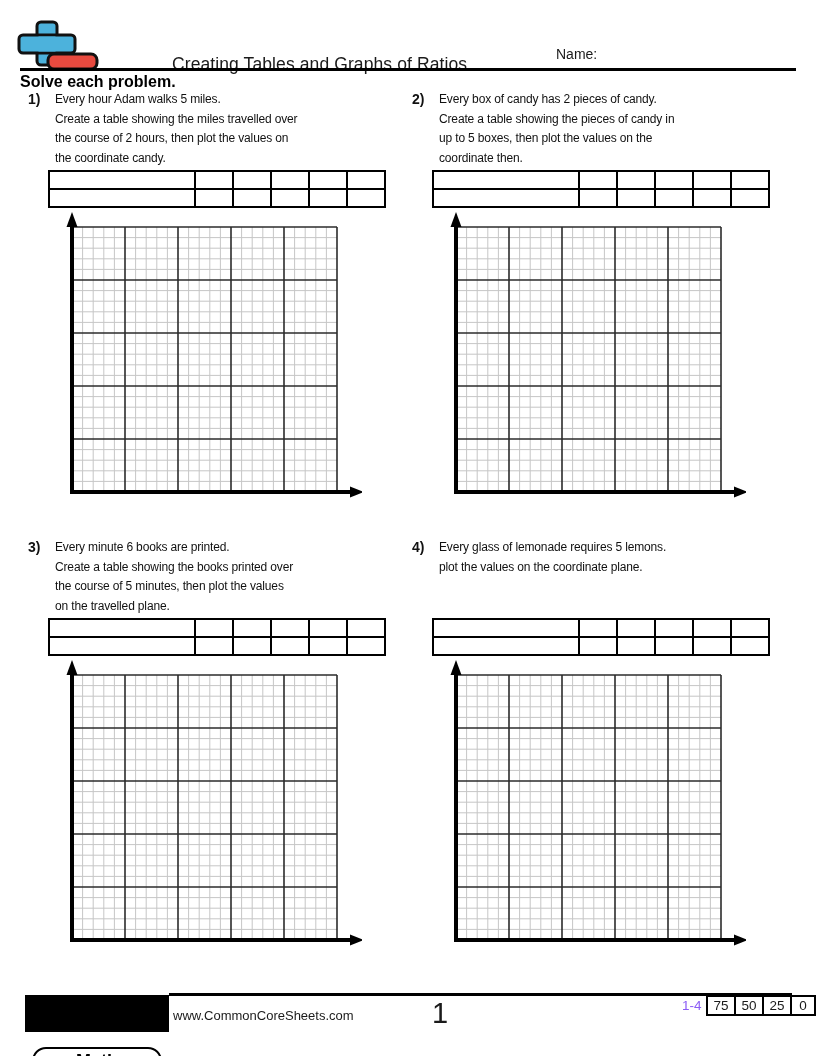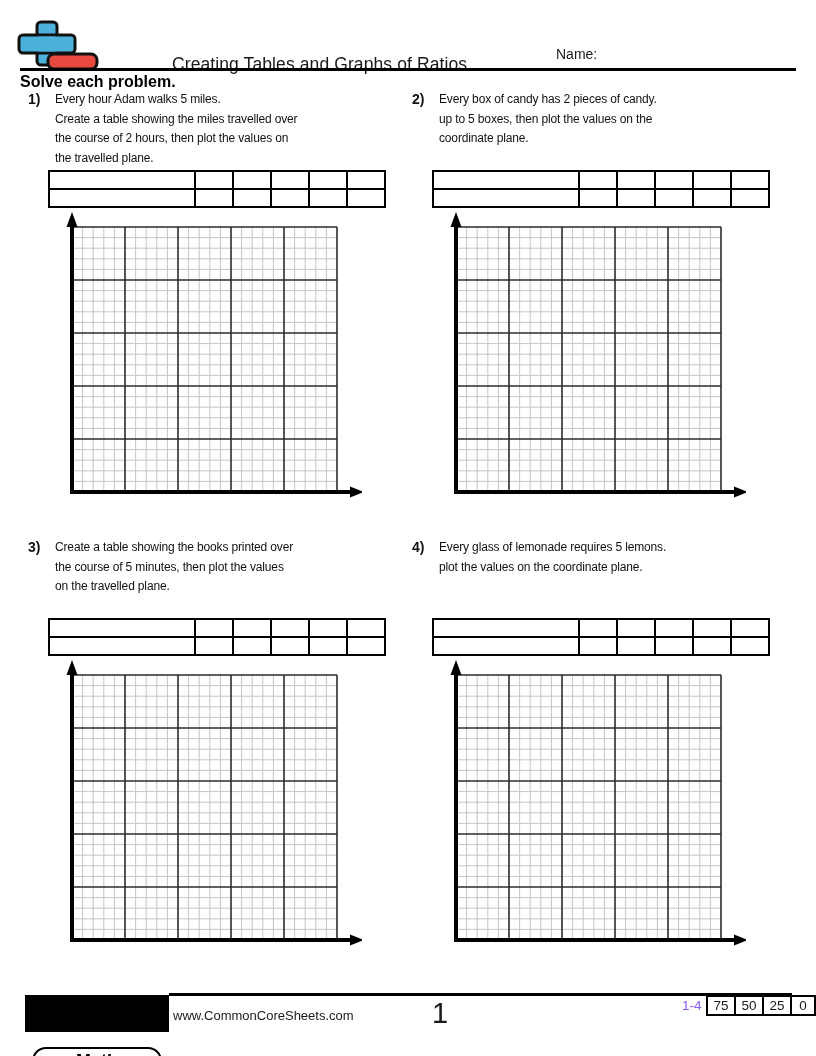--- a/index.html
+++ b/index.html
@@ -65,21 +65,21 @@
   <div class="header-rule"></div>
   <div class="instruction">Solve each problem.</div>
 
   <div class="problem p1">
     <div class="prob-row">
       <span class="prob-num">1)</span>
       <div class="prob-text">
         <div class="pline">Every hour Adam walks 5 miles.</div>
         <div class="pline">Create a table showing the miles travelled over</div>
         <div class="pline">the course of 2 hours, then plot the values on</div>
-        <div class="pline">the travelled plane.</div>
+        <div class="pline">the coordinate candy.</div>
       </div>
     </div>
     <table class="ratio-table">
       <tbody>
           <tr>
             <td class="lab"></td>
             <td class="val"></td>
             <td class="val"></td>
             <td class="val"></td>
             <td class="val"></td>
@@ -151,22 +151,23 @@
         <line x1="4" y1="282" x2="285" y2="282" stroke="#000000" stroke-width="4"></line>
         <polygon points="298,282 284,276.5 284,287.5" fill="#000000"></polygon>
       </svg>
   </div>
 
   <div class="problem p2">
     <div class="prob-row">
       <span class="prob-num">2)</span>
       <div class="prob-text">
         <div class="pline">Every box of candy has 2 pieces of candy.</div>
+        <div class="pline">Create a table showing the pieces of candy in</div>
         <div class="pline">up to 5 boxes, then plot the values on the</div>
-        <div class="pline">coordinate plane.</div>
+        <div class="pline">coordinate then.</div>
       </div>
     </div>
     <table class="ratio-table">
       <tbody>
           <tr>
             <td class="lab"></td>
             <td class="val"></td>
             <td class="val"></td>
             <td class="val"></td>
             <td class="val"></td>
@@ -237,20 +238,21 @@
         <polygon points="6,2 0.5,17 11.5,17" fill="#000000"></polygon>
         <line x1="4" y1="282" x2="285" y2="282" stroke="#000000" stroke-width="4"></line>
         <polygon points="298,282 284,276.5 284,287.5" fill="#000000"></polygon>
       </svg>
   </div>
 
   <div class="problem p3">
     <div class="prob-row">
       <span class="prob-num">3)</span>
       <div class="prob-text">
+        <div class="pline">Every minute 6 books are printed.</div>
         <div class="pline">Create a table showing the books printed over</div>
         <div class="pline">the course of 5 minutes, then plot the values</div>
         <div class="pline">on the travelled plane.</div>
       </div>
     </div>
     <table class="ratio-table">
       <tbody>
           <tr>
             <td class="lab"></td>
             <td class="val"></td>

